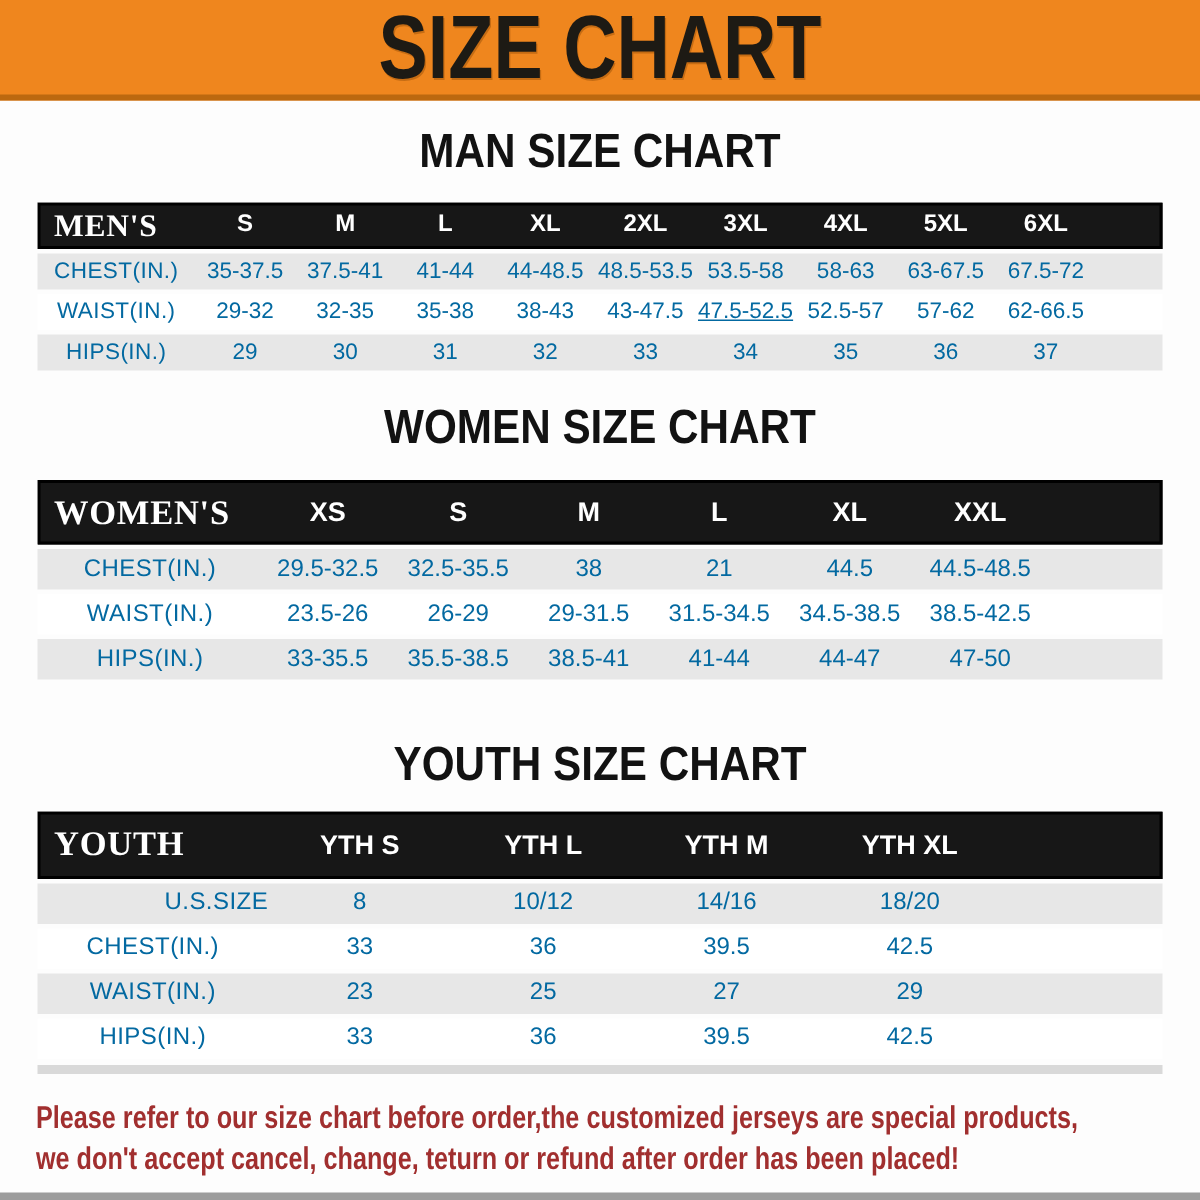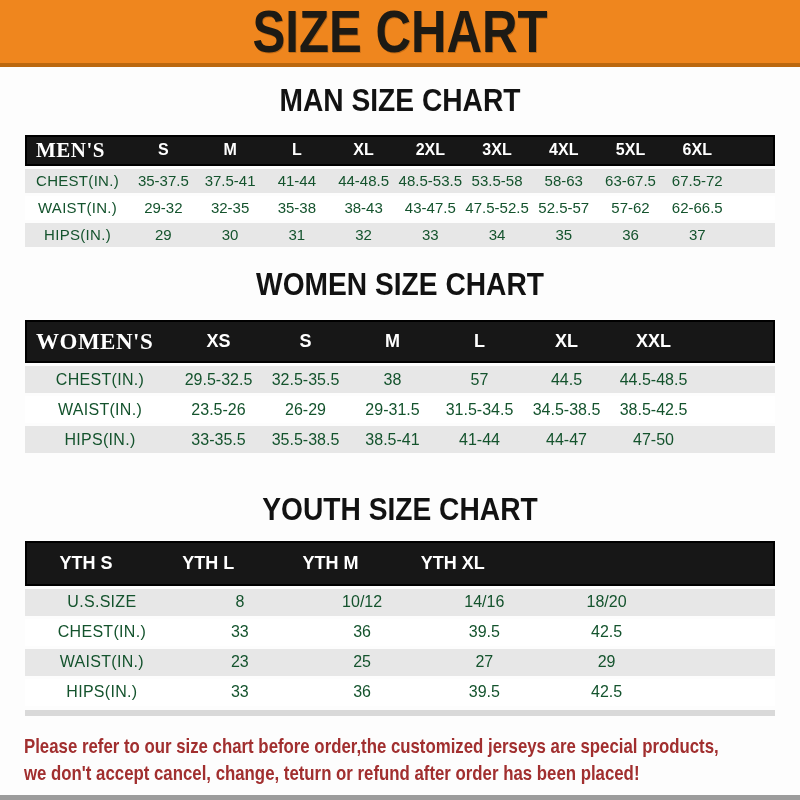--- a/index.html
+++ b/index.html
@@ -54,21 +54,21 @@
   .youth .bar { height:45px; }
   .bar-label {
     font-weight:bold; text-align:left; padding-left:11px;
     letter-spacing:.5px; white-space:nowrap;font-family:Liberation Serif, serif;
   }
   .men .bar-label   { font-size:21px; }
   .women .bar-label, .youth .bar-label { font-size:23px; }
   .bar-col { text-align:center; font-weight:bold; white-space:nowrap; }
   .men .bar-col   { font-size:16px; }
   .women .bar-col, .youth .bar-col { font-size:18px; }
-  .row { display:flex; align-items:center; margin-top:3px; color:#14532d; }
+  .row { display:flex; align-items:center; margin-top:3px; color:#0369a1; }
   .men .row   { height:24px; font-size:15px; }
   .women .row, .youth .row { height:27px; font-size:16px; }
   .row.gray  { background:var(--rowgray,#E7E7E7); }
   .row.white { background:#ffffff; }
   .row-label { text-align:center; letter-spacing:.3px; white-space:nowrap; }
   .cell { text-align:center; white-space:nowrap; }
   
   .table-strip {
     width:750px; height:6px; margin:4px auto 0;
     background:#d9d9d9;
@@ -123,21 +123,21 @@
           <span class="cell" style="width: 8.9%;">63-67.5</span>
           <span class="cell" style="width: 8.9%;">67.5-72</span>
         </div>
         <div class="row white">
           <span class="row-label" style="width: 14%;">WAIST(IN.)</span>
           <span class="cell" style="width: 8.9%;">29-32</span>
           <span class="cell" style="width: 8.9%;">32-35</span>
           <span class="cell" style="width: 8.9%;">35-38</span>
           <span class="cell" style="width: 8.9%;">38-43</span>
           <span class="cell" style="width: 8.9%;">43-47.5</span>
-          <span class="cell" style="width: 8.9%;">47.5-52.5</span>
+          <span class="cell" style="width: 8.9%; text-decoration: underline;">47.5-52.5</span>
           <span class="cell" style="width: 8.9%;">52.5-57</span>
           <span class="cell" style="width: 8.9%;">57-62</span>
           <span class="cell" style="width: 8.9%;">62-66.5</span>
         </div>
         <div class="row gray">
           <span class="row-label" style="width: 14%;">HIPS(IN.)</span>
           <span class="cell" style="width: 8.9%;">29</span>
           <span class="cell" style="width: 8.9%;">30</span>
           <span class="cell" style="width: 8.9%;">31</span>
           <span class="cell" style="width: 8.9%;">32</span>
@@ -160,21 +160,21 @@
           <span class="bar-col" style="width: 11.6%;">M</span>
           <span class="bar-col" style="width: 11.6%;">L</span>
           <span class="bar-col" style="width: 11.6%;">XL</span>
           <span class="bar-col" style="width: 11.6%;">XXL</span>
         </div>
         <div class="row gray">
           <span class="row-label" style="width: 20%;">CHEST(IN.)</span>
           <span class="cell" style="width: 11.6%;">29.5-32.5</span>
           <span class="cell" style="width: 11.6%;">32.5-35.5</span>
           <span class="cell" style="width: 11.6%;">38</span>
-          <span class="cell" style="width: 11.6%;">57</span>
+          <span class="cell" style="width: 11.6%;">21</span>
           <span class="cell" style="width: 11.6%;">44.5</span>
           <span class="cell" style="width: 11.6%;">44.5-48.5</span>
         </div>
         <div class="row white">
           <span class="row-label" style="width: 20%;">WAIST(IN.)</span>
           <span class="cell" style="width: 11.6%;">23.5-26</span>
           <span class="cell" style="width: 11.6%;">26-29</span>
           <span class="cell" style="width: 11.6%;">29-31.5</span>
           <span class="cell" style="width: 11.6%;">31.5-34.5</span>
           <span class="cell" style="width: 11.6%;">34.5-38.5</span>
@@ -189,27 +189,28 @@
           <span class="cell" style="width: 11.6%;">44-47</span>
           <span class="cell" style="width: 11.6%;">47-50</span>
         </div>
       </div>
   </section>
 
   <section>
     <h2 class="section-heading heading-youth">YOUTH SIZE CHART</h2>
     <div class="size-table youth">
         <div class="bar">
+          <span class="bar-label" style="width: 20.5%;">YOUTH</span>
           <span class="bar-col" style="width: 16.3%;">YTH S</span>
           <span class="bar-col" style="width: 16.3%;">YTH L</span>
           <span class="bar-col" style="width: 16.3%;">YTH M</span>
           <span class="bar-col" style="width: 16.3%;">YTH XL</span>
         </div>
         <div class="row gray">
-          <span class="row-label" style="width: 20.5%;">U.S.SIZE</span>
+          <span class="row-label" style="width: 20.5%; text-align: right;">U.S.SIZE</span>
           <span class="cell" style="width: 16.3%;">8</span>
           <span class="cell" style="width: 16.3%;">10/12</span>
           <span class="cell" style="width: 16.3%;">14/16</span>
           <span class="cell" style="width: 16.3%;">18/20</span>
         </div>
         <div class="row white">
           <span class="row-label" style="width: 20.5%;">CHEST(IN.)</span>
           <span class="cell" style="width: 16.3%;">33</span>
           <span class="cell" style="width: 16.3%;">36</span>
           <span class="cell" style="width: 16.3%;">39.5</span>

